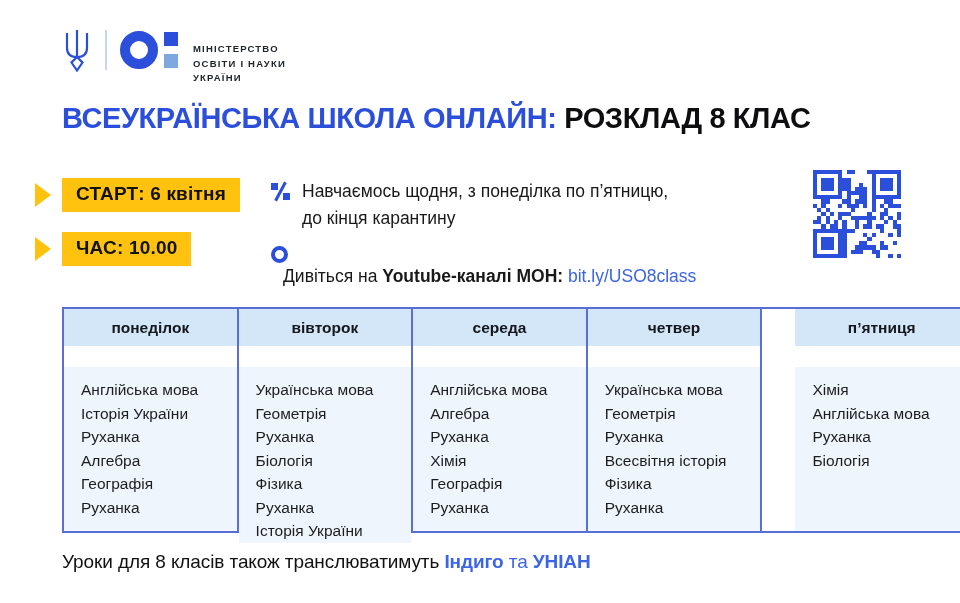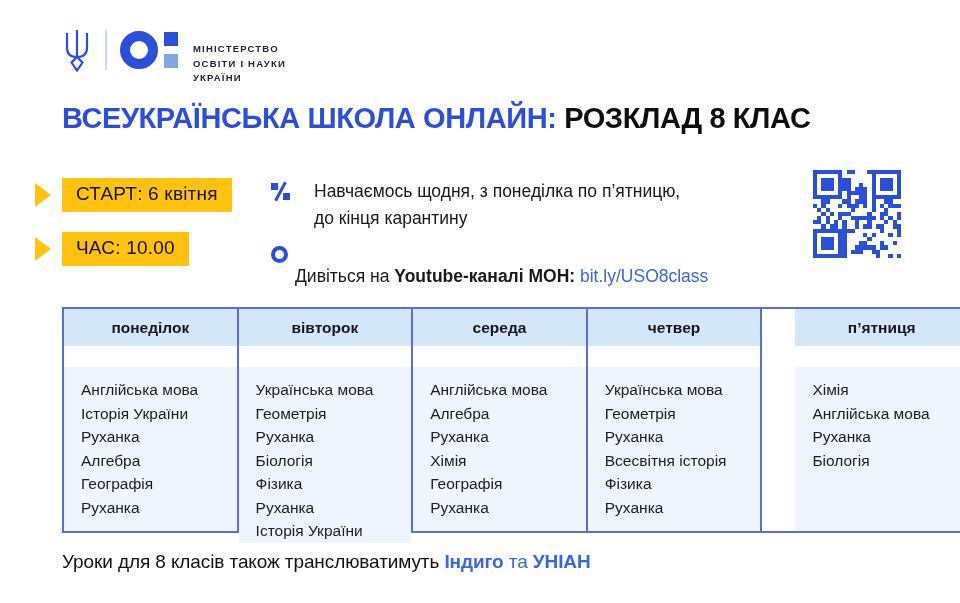--- a/index.html
+++ b/index.html
@@ -17,27 +17,27 @@
   
   .title { position:absolute; left:62px; top:102px; font-size:29px; font-weight:800; letter-spacing:-0.4px; white-space:nowrap; }
   .title-blue { color:var(--brand_blue); }
   .title-dark { color:#0e0e10;margin-top:32px; }
 
   
   .badge-row { position:absolute; left:35px; display:flex; align-items:center; }
   .badge-row.r0 { top:178px; }
   .badge-row.r1 { top:232px; }
   .tri { width:0; height:0; border-left:16px solid var(--accent_yellow); border-top:12px solid transparent; border-bottom:12px solid transparent; margin-right:11px; }
-  .badge { background:var(--accent_yellow); color:#121212; font-weight:400; font-size:19px; letter-spacing:0.2px; padding:5px 14px 7px; }
+  .badge { background:var(--accent_yellow); color:#121212; font-weight:700; font-size:19px; letter-spacing:0.2px; padding:5px 14px 7px; }
 
   
   .bullet { position:absolute; left:271px; display:flex; align-items:flex-start; }
   .bullet.b1 { top:178px; }
   .bullet.b2 { top:241px;flex-direction:column; }
-  .bullet-text { margin-left:24px; font-size:17.5px; line-height:27px; color:#191919; }
+  .bullet-text { margin-left:12px; font-size:17.5px; line-height:27px; color:#191919; }
   .bold { font-weight:bold; }
   .link { color:var(--link_blue); }
 
   .pct-icon { position:relative; width:19px; height:19px; margin-top:4px; flex:0 0 19px; }
   .pct-dot { position:absolute; width:7px; height:7px; background:var(--brand_blue); }
   .pct-dot.tl { left:0; top:1px; }
   .pct-dot.br { right:0; bottom:1px; }
   .pct-slash { position:absolute; left:8px; top:-1px; width:3px; height:21px; background:var(--brand_blue); transform:rotate(28deg); }
   .ring-icon { width:17px; height:17px; border:4.5px solid var(--brand_blue); border-radius:50%; box-sizing:border-box; margin-top:5px; flex:0 0 17px; }
 

